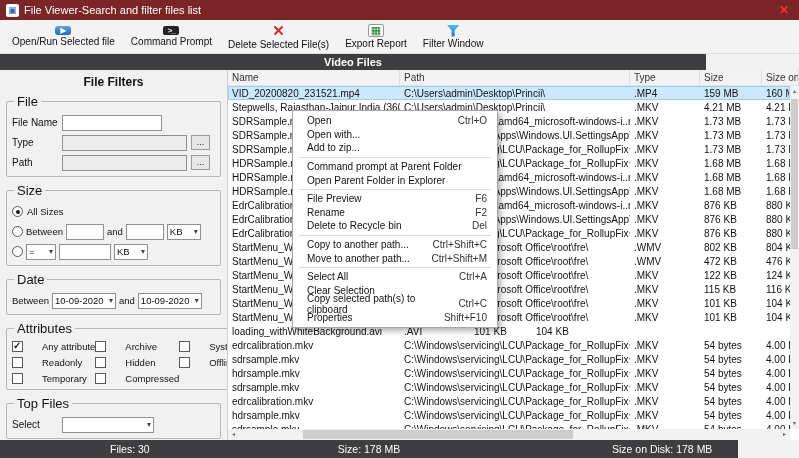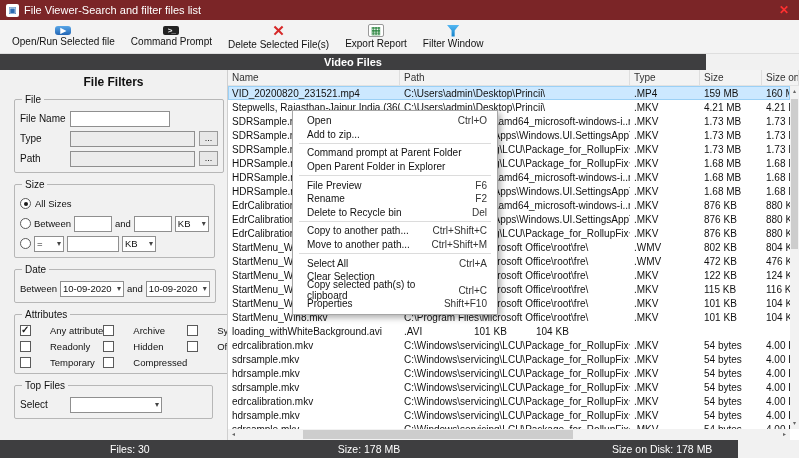--- a/index.html
+++ b/index.html
@@ -25,24 +25,24 @@
   .command-prompt-icon::before{content:">_";font-size:8px;font-weight:bold;letter-spacing:-1px}
   .delete-file-icon::before{content:"✕";color:#d62828;font-size:15px;font-weight:bold}
   .export-report-icon{background:#fff;border:1px solid #999;border-radius:2px}
   .export-report-icon::before{content:"▦";color:#1e7e34;font-size:11px;line-height:1}
   .filter-window-icon::before{content:"";display:block;width:13px;height:12px;background:linear-gradient(#53b7f3,#1582c9);clip-path:polygon(0 0,100% 0,62% 50%,62% 100%,38% 100%,38% 50%)}
 
   
   .video-files-bar{position:absolute;left:0;top:54px;width:706px;height:16px;background:#3e3e40;color:#fff;font-weight:bold;font-size:11px;display:flex;align-items:center;justify-content:center}
 
   
-  .filter-panel{position:absolute;left:0;top:70px;width:228px;height:370px;background:#f1f1f1;border-right:1px solid #cfcfcf;padding:2px 12px;overflow:hidden}
+  .filter-panel{position:absolute;left:0;top:70px;width:228px;height:370px;background:#f1f1f1;border-right:1px solid #cfcfcf;padding:2px 4px;overflow:hidden}
   .panel-title{text-align:center;font-weight:bold;font-size:12px;padding:3px 0 5px}
   fieldset.group{border:1px solid #b7b7b7;border-radius:2px;margin:0 2px 6px;padding:2px 5px 5px}
-  fieldset.group legend{font-size:10px;padding:0 3px;margin-left:2px}
+  fieldset.group legend{font-size:13px;padding:0 3px;margin-left:2px}
   .frow{display:flex;align-items:center;gap:4px;margin-top:3px;min-height:17px}
   .frow.tight{gap:3px}
   .flabel{font-size:10px;width:46px;flex:none}
   .rlabel,.alabel{font-size:9.5px;white-space:nowrap}
   input.txt{height:16px;border:1px solid #8f8f8f;background:#fff;font:10px "Liberation Sans",sans-serif;padding:0 2px;min-width:0}
   input.txt.disabled{background:#ececec}
   .w100{width:100px}.w125{width:125px}.w38{width:38px}.w56{width:52px}
   .browse-btn{width:19px;height:15px;flex:none;border:1px solid #9a9a9a;background:#e7e7e7;font-size:9px;text-align:center;line-height:13px;cursor:pointer}
   .sel{height:16px;border:1px solid #8f8f8f;background:#fff;font-size:9.5px;display:flex;align-items:center;justify-content:space-between;padding:0 2px;flex:none}
   .sel::after{content:"▾";font-size:8px;color:#444;margin-left:2px}
@@ -440,20 +440,24 @@
   </div>
 </div>
 
 <div class="context-menu">
 
 <div class="menu-item">
       <span class="mi-label">Open</span>
       <span class="mi-shortcut">Ctrl+O</span>
     </div>
     <div class="menu-item">
+      <span class="mi-label">Open with...</span>
+      <span class="mi-shortcut"></span>
+    </div>
+    <div class="menu-item">
       <span class="mi-label">Add to zip...</span>
       <span class="mi-shortcut"></span>
     </div>
     <div class="menu-sep"></div>
     <div class="menu-item">
       <span class="mi-label">Command prompt at Parent Folder</span>
       <span class="mi-shortcut"></span>
     </div>
     <div class="menu-item">
       <span class="mi-label">Open Parent Folder in Explorer</span>

